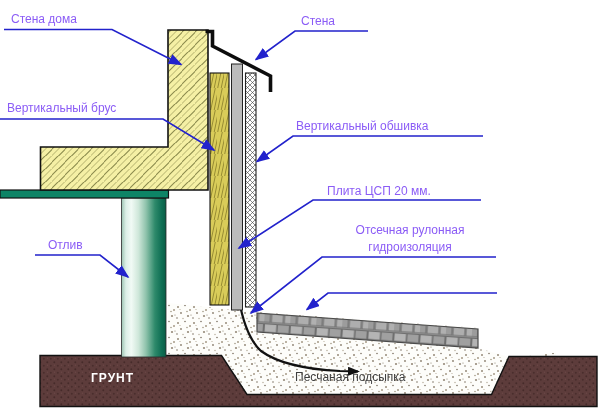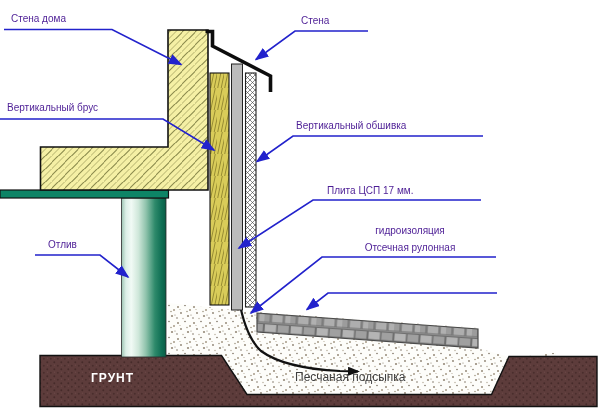--- a/index.html
+++ b/index.html
@@ -1,19 +1,19 @@
 <!DOCTYPE html>
 <html><head>
 <meta charset="utf-8">
 <style>
   html,body{margin:0;padding:0;background:#fff;}
   #stage{position:relative;width:600px;height:420px;background:#fff;overflow:hidden;
          font-family:"Liberation Sans",sans-serif;}
   #stage svg{position:absolute;left:0;top:0;}
-  .lbl{position:absolute;font-size:10px;line-height:16px;color:#4c1d95;white-space:nowrap;}
+  .lbl{position:absolute;font-size:12px;line-height:16px;color:#8b5cf6;white-space:nowrap;}
   .lbl-center{text-align:center;white-space:normal;}
   .lbl-ground{font-size:12px;font-weight:600;color:#ffffff;letter-spacing:1px;}
   .lbl-sand{font-size:12px;color:#3f3f3f;}
 </style>
 </head>
 <body>
 
 <div id="stage">
   <svg width="600" height="420" viewBox="0 0 600 420">
     <defs>
@@ -108,21 +108,21 @@
       <path d="M496,257 L322,257 L251,313" marker-end="url(#arrB)"></path>
       <path d="M497,293 L328,293 L307,309.5" marker-end="url(#arrB)"></path>
       <path d="M35,255 L100,255 L128,277" marker-end="url(#arrB)"></path>
     </g>
   </svg>
 
   <div class="lbl" style="left:11px;top:11px;">Стена дома</div>
   <div class="lbl" style="left:301px;top:13px;">Стена</div>
   <div class="lbl" style="left:7px;top:100px;">Вертикальный брус</div>
   <div class="lbl" style="left:296px;top:118px;">Вертикальный обшивка</div>
-  <div class="lbl" style="left:327px;top:183px;">Плита ЦСП 17 мм.</div>
+  <div class="lbl" style="left:327px;top:183px;">Плита ЦСП 20 мм.</div>
   <div class="lbl lbl-center" style="left:322px;top:222px;width:176px;line-height:17px;">
+    <div>Отсечная рулонная</div>
     <div>гидроизоляция</div>
-    <div>Отсечная рулонная</div>
   </div>
   <div class="lbl" style="left:48px;top:237px;">Отлив</div>
   <div class="lbl lbl-ground" style="left:91px;top:370px;">ГРУНТ</div>
   <div class="lbl lbl-sand" style="left:295px;top:369px;">Песчаная подсыпка</div>
 </div>
 
 </body></html>

